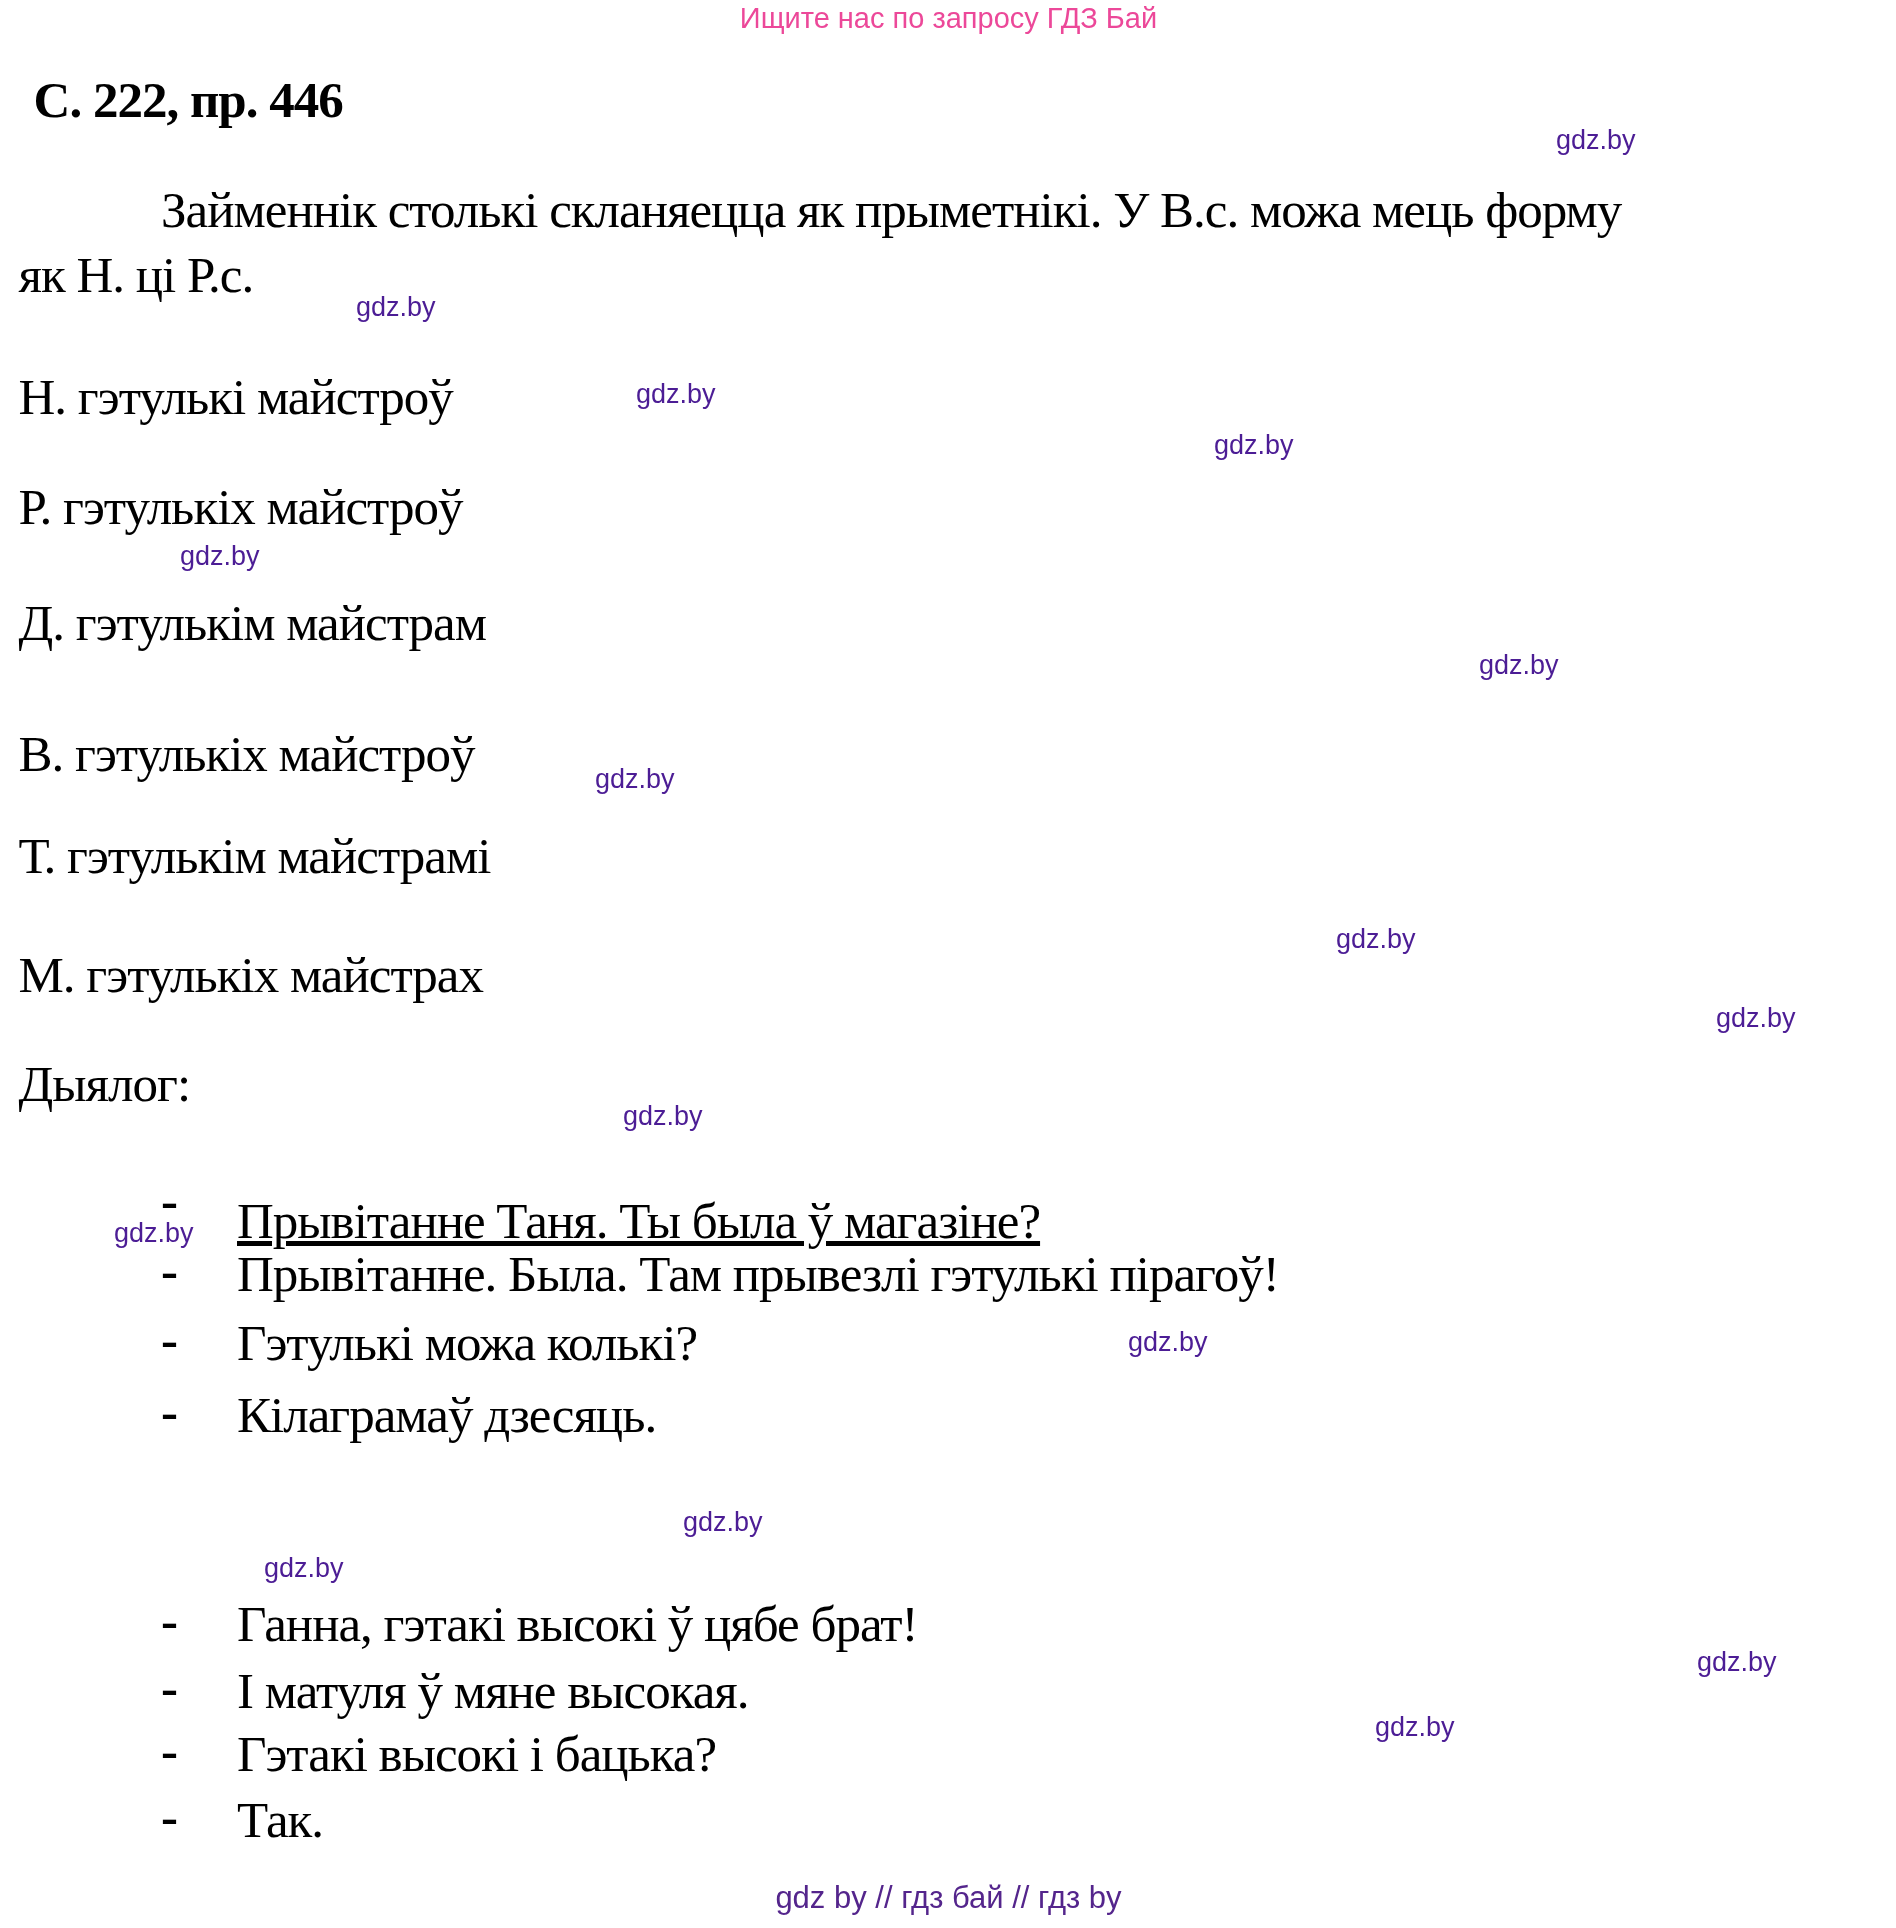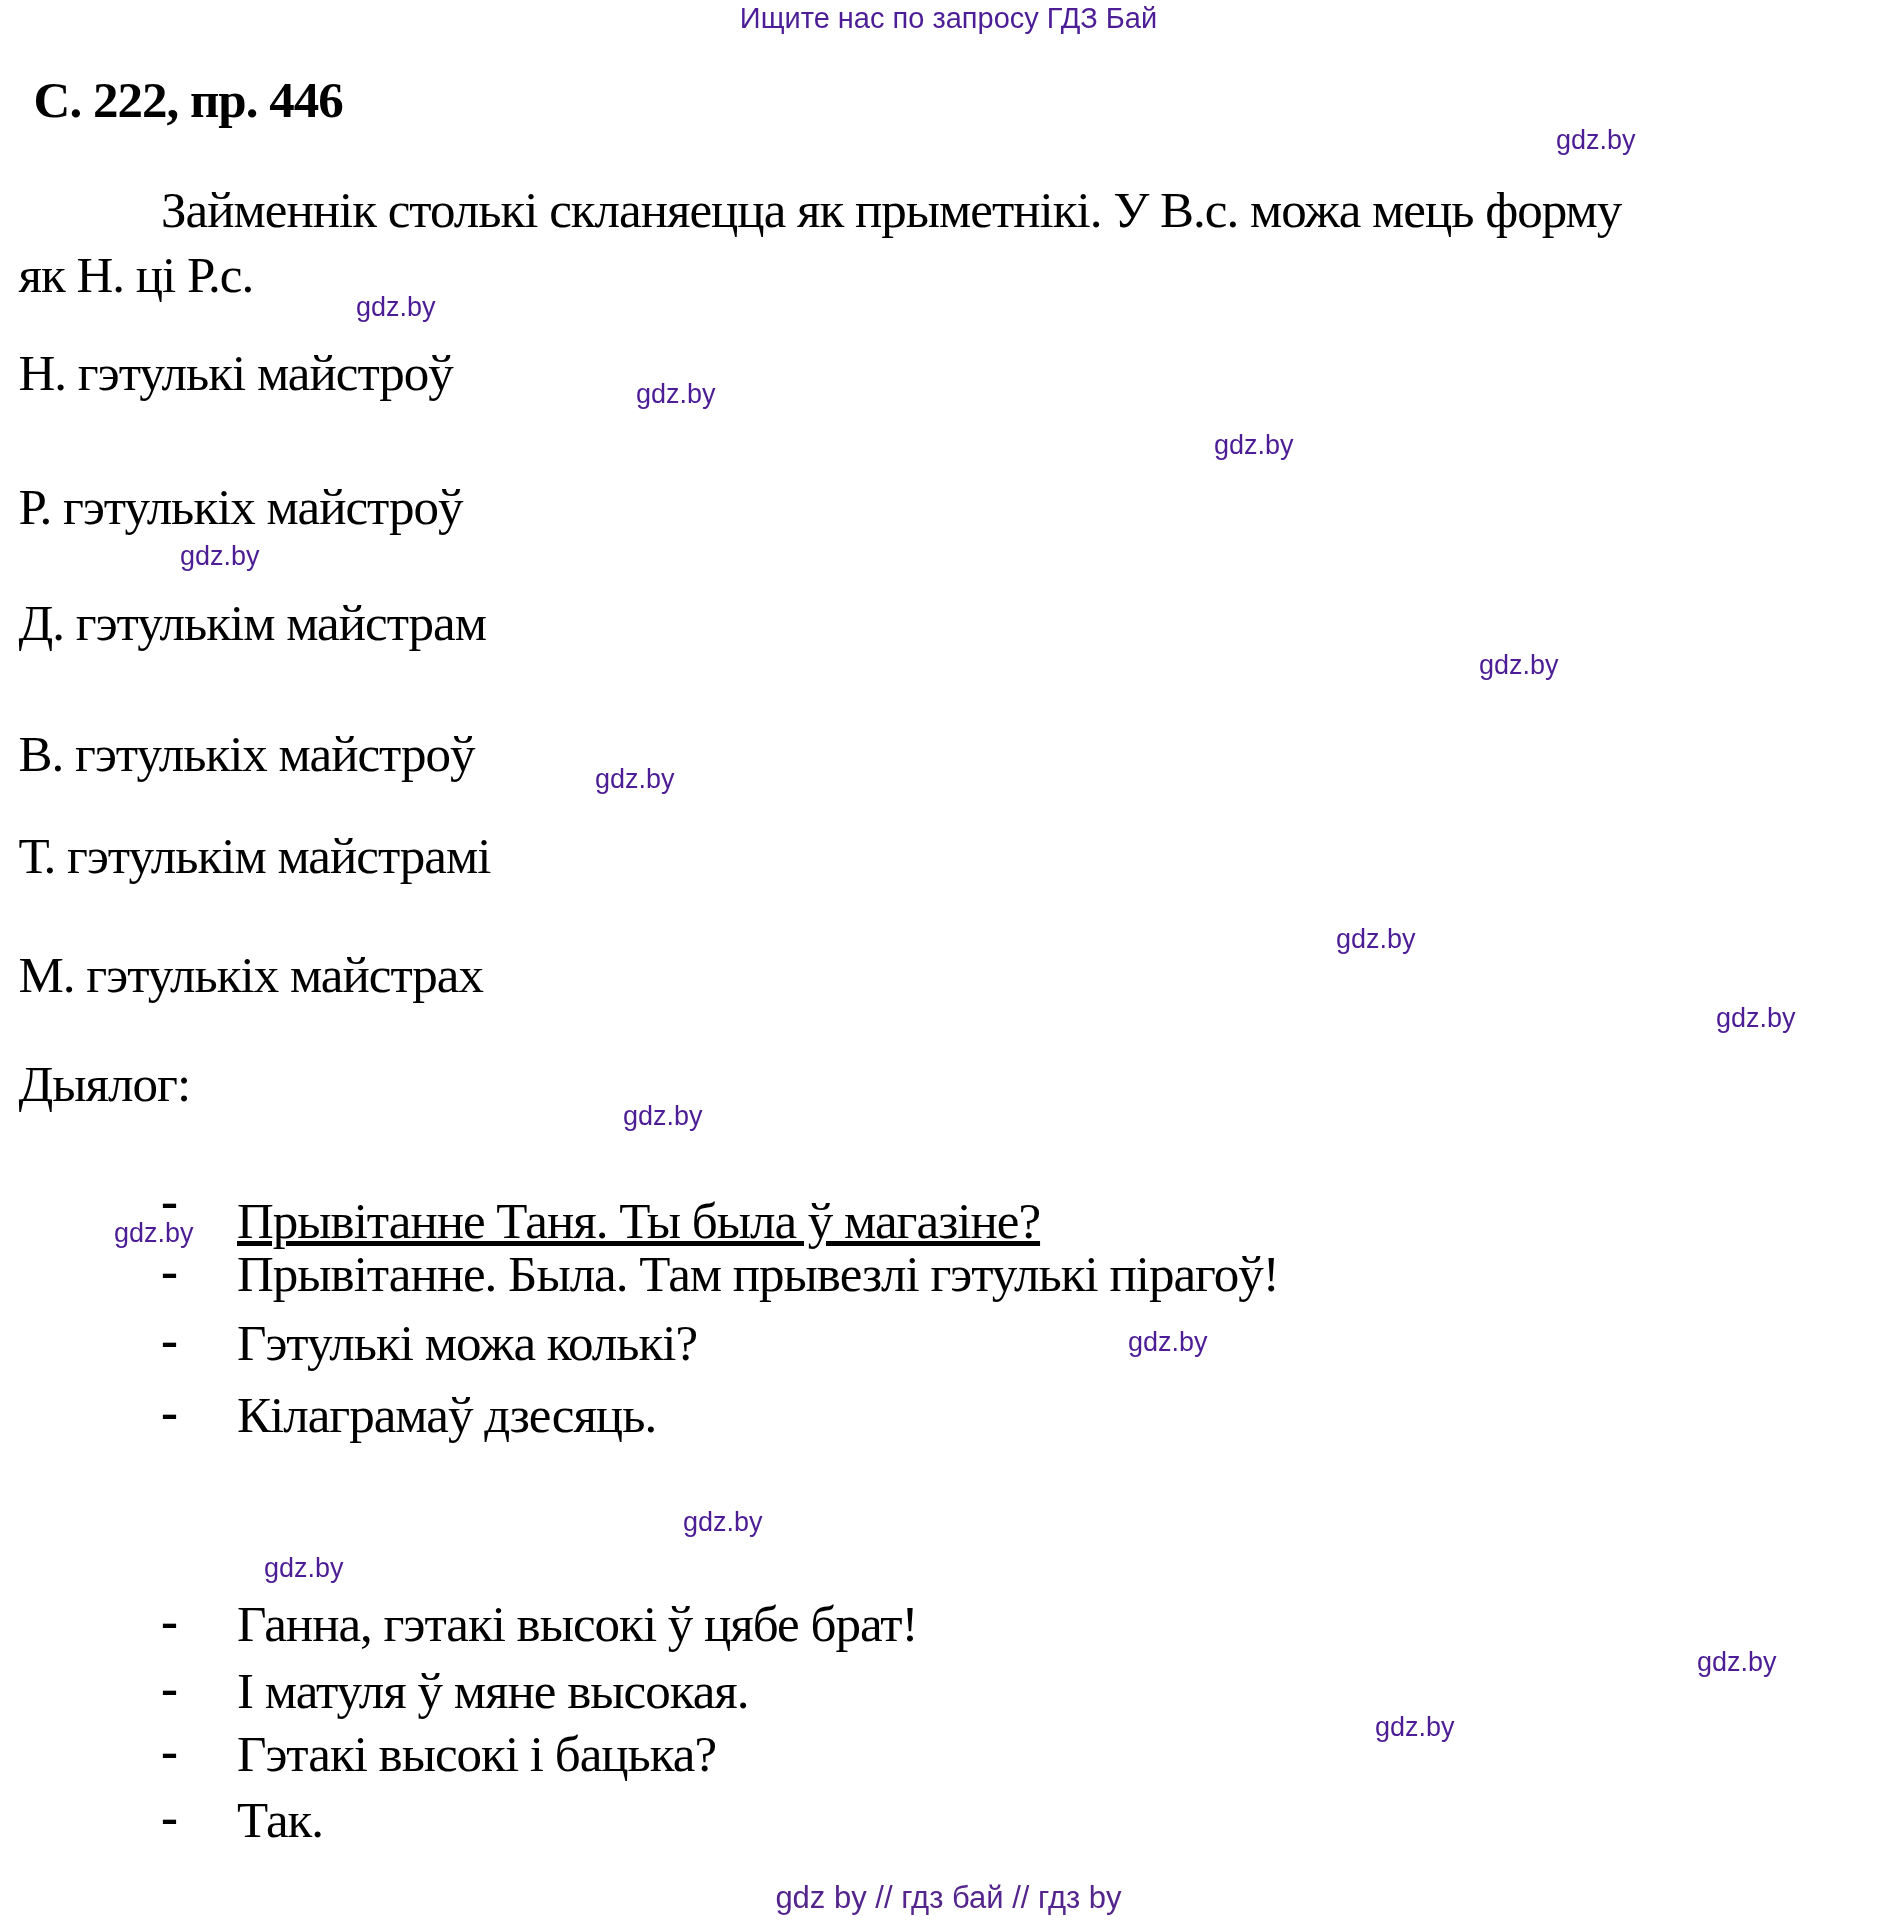--- a/index.html
+++ b/index.html
@@ -49,21 +49,21 @@
     transform:translateX(-50%);
     top:1880px;
     font-weight:500;
   }
 </style>
 </head>
 <body>
 
 <div class="page">
 
-  <div class="abs promo" style="color: #4c1d95; text-align: right;">Ищите нас по запросу ГДЗ Бай</div>
+  <div class="abs promo" style="color: #ec4899; text-align: right;">Ищите нас по запросу ГДЗ Бай</div>
 
   <h1 class="abs title">С. 222, пр. 446</h1>
 
   <div class="abs wm" style="left:1556px;top:125px;">gdz.by</div>
   <div class="abs wm" style="left:356px;top:292px;">gdz.by</div>
   <div class="abs wm" style="left:636px;top:379px;">gdz.by</div>
   <div class="abs wm" style="left:1214px;top:430px;">gdz.by</div>
   <div class="abs wm" style="left:180px;top:541px;">gdz.by</div>
   <div class="abs wm" style="left:1479px;top:650px;">gdz.by</div>
   <div class="abs wm" style="left:595px;top:764px;">gdz.by</div>
@@ -73,21 +73,21 @@
   <div class="abs wm" style="left:114px;top:1218px;">gdz.by</div>
   <div class="abs wm" style="left:1128px;top:1327px;">gdz.by</div>
   <div class="abs wm" style="left:683px;top:1507px;">gdz.by</div>
   <div class="abs wm" style="left:264px;top:1553px;">gdz.by</div>
   <div class="abs wm" style="left:1697px;top:1647px;">gdz.by</div>
   <div class="abs wm" style="left:1375px;top:1712px;">gdz.by</div>
 
   <div class="abs serif-line" style="left:161px;top:181px;">Займеннік столькі скланяецца як прыметнікі. У В.с. можа мець форму</div>
   <div class="abs serif-line" style="left:18.5px;top:246px;">як Н. ці Р.с.</div>
 
-  <div class="abs serif-line" style="left:18.5px;top:344px;">Н. гэтулькі майстроў</div>
+  <div class="abs serif-line" style="left:18.5px;top:368px;">Н. гэтулькі майстроў</div>
   <div class="abs serif-line" style="left:18.5px;top:594px;">Д. гэтулькім майстрам</div>
   <div class="abs serif-line" style="left:18.5px;top:478px;">Р. гэтулькіх майстроў</div>
   <div class="abs serif-line" style="left:18.5px;top:709px;margin-top:16px;">В. гэтулькіх майстроў</div>
   <div class="abs serif-line" style="left:18.5px;top:827px;">Т. гэтулькім майстрамі</div>
   <div class="abs serif-line" style="left:18.5px;top:946px;">М. гэтулькіх майстрах</div>
 
   <div class="abs serif-line" style="left:18.5px;top:1055px;">Дыялог:</div>
 
   <div class="abs dash" style="left:161px;top:1172px;">-</div>
   <div class="abs serif-line" style="left:237px;top:1192px;text-decoration:underline;">Прывітанне Таня. Ты была ў магазіне?</div>

